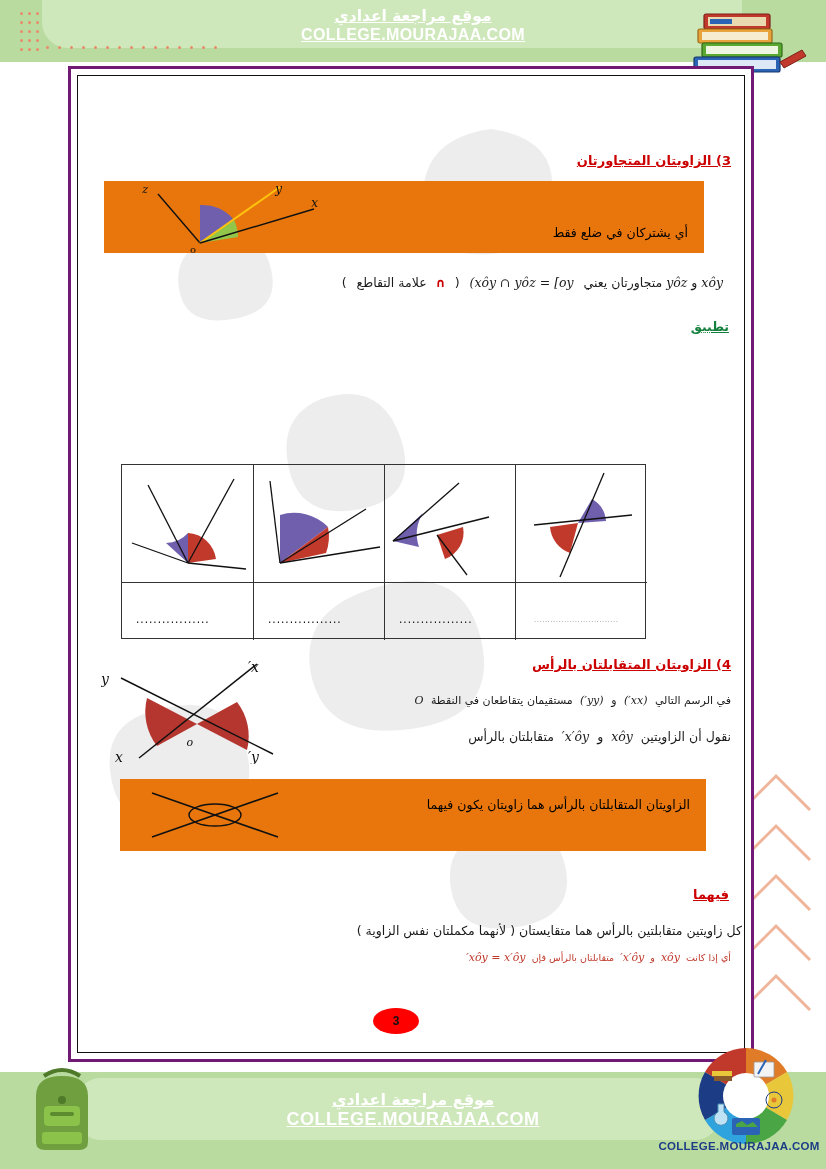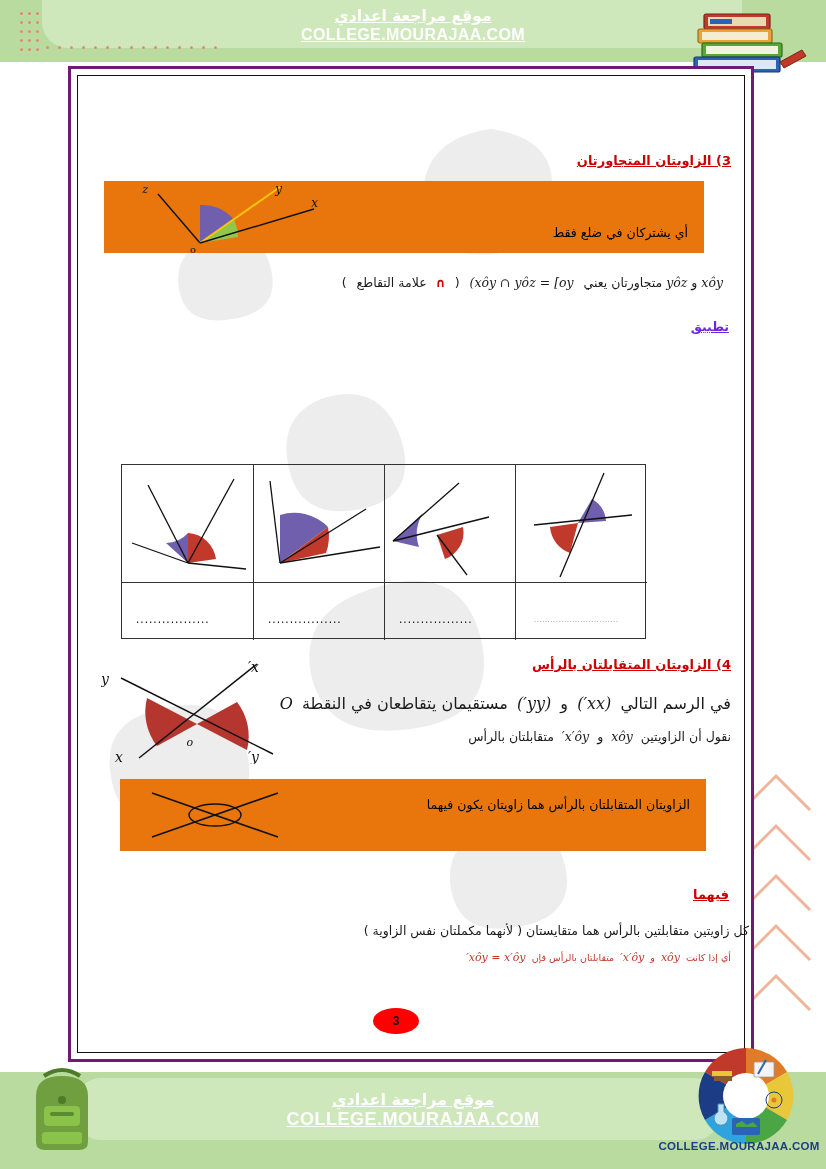--- a/index.html
+++ b/index.html
@@ -72,21 +72,21 @@
   .wm{position:absolute;background:#ededed;z-index:0;}
 
   .layer{position:relative;z-index:2;}
 
   
   .h-red{
     position:absolute;color:#cc0000;font-size:13px;font-weight:bold;
     text-decoration:underline;white-space:nowrap;direction:rtl;
   }
   .h-green{
-    position:absolute;color:#6d28d9;font-size:12.5px;font-weight:bold;
+    position:absolute;color:#15803d;font-size:12.5px;font-weight:bold;
     text-decoration:underline;white-space:nowrap;direction:rtl;
   }
   .txt{
     position:absolute;color:#1a1a1a;font-size:12.5px;direction:rtl;
     white-space:nowrap;
   }
   .mi{font-style:italic;font-family:"DejaVu Serif","Liberation Serif",serif;}
 
   
   .obox{
@@ -325,21 +325,21 @@
       <path d="M96 70 L146 96 A56 56 0 0 0 136 48 Z" fill="#b4362f"></path>
       <line x1="20" y1="24" x2="172" y2="100" stroke="#111" stroke-width="1.5"></line>
       <line x1="38" y1="104" x2="156" y2="10" stroke="#111" stroke-width="1.5"></line>
       <text x="8" y="30" font-size="14" font-style="italic" font-family="DejaVu Serif, serif" fill="#111">y</text>
       <text x="22" y="108" font-size="14" font-style="italic" font-family="DejaVu Serif, serif" fill="#111">x</text>
       <text x="158" y="18" font-size="14" font-style="italic" font-family="DejaVu Serif, serif" fill="#111">x′</text>
       <text x="158" y="108" font-size="14" font-style="italic" font-family="DejaVu Serif, serif" fill="#111">y′</text>
       <text x="92" y="92" font-size="11" font-style="italic" font-family="DejaVu Serif, serif" fill="#111">o</text>
     </svg>
 
-    <div class="layer" style="position:absolute;right:20px;top:625px;direction:rtl;white-space:nowrap;font-size:16px;color:#1a1a1a;">
+    <div class="layer" style="position:absolute;right:20px;top:625px;direction:rtl;white-space:nowrap;font-size:11px;color:#1a1a1a;">
       <span>في الرسم التالي</span>
       <span class="mi" style="padding:0 4px;">(xx′)</span>
       <span>و</span>
       <span class="mi" style="padding:0 4px;">(yy′)</span>
       <span>مستقيمان يتقاطعان في النقطة</span>
       <span class="mi" style="padding:0 4px;">O</span>
     </div>
 
     <div class="layer" style="position:absolute;right:20px;top:660px;direction:rtl;white-space:nowrap;font-size:12.5px;color:#1a1a1a;">
       <span>نقول أن الزاويتين</span>
@@ -354,21 +354,21 @@
 
       <svg style="position:absolute;left:28px;top:8px;width:135px;height:56px;" viewBox="0 0 135 56">
         <line x1="4" y1="6" x2="130" y2="50" stroke="#111" stroke-width="1.6"></line>
         <line x1="4" y1="50" x2="130" y2="6" stroke="#111" stroke-width="1.6"></line>
         <ellipse cx="67" cy="28" rx="26" ry="11" fill="none" stroke="#111" stroke-width="1.4"></ellipse>
       </svg>
     </div>
 
     <div class="h-red layer" style="right:22px;top:818px;">فيهما</div>
 
-    <div class="txt layer" style="right:2px;top:854px;margin-left:12px;">كل زاويتين متقابلتين بالرأس هما متقايستان  ( لأنهما مكملتان  نفس الزاوية )</div>
+    <div class="txt layer" style="right:9px;top:854px;margin-left:12px;">كل زاويتين متقابلتين بالرأس هما متقايستان  ( لأنهما مكملتان  نفس الزاوية )</div>
 
     <div class="layer" style="position:absolute;right:20px;top:882px;direction:rtl;white-space:nowrap;font-size:9.5px;color:#c0392b;">
       <span>أي إذا كانت</span>
       <span class="mi" style="padding:0 3px;font-size:11px;">xôy</span>
       <span>و</span>
       <span class="mi" style="padding:0 3px;font-size:11px;">x′ôy′</span>
       <span>متقابلتان بالرأس فإن</span>
       <span class="mi" style="padding:0 3px;font-size:11px;">xôy = x′ôy′</span>
     </div>
 

